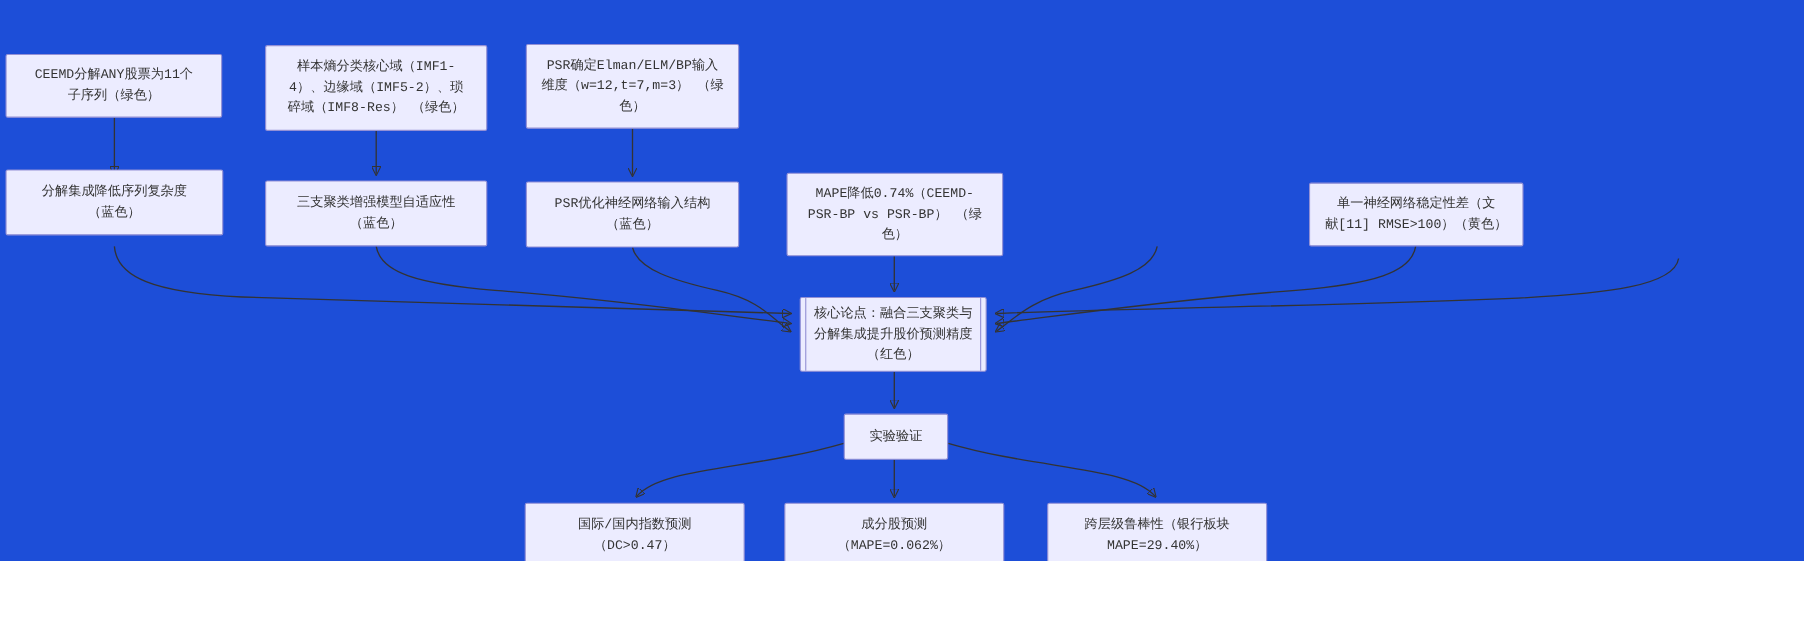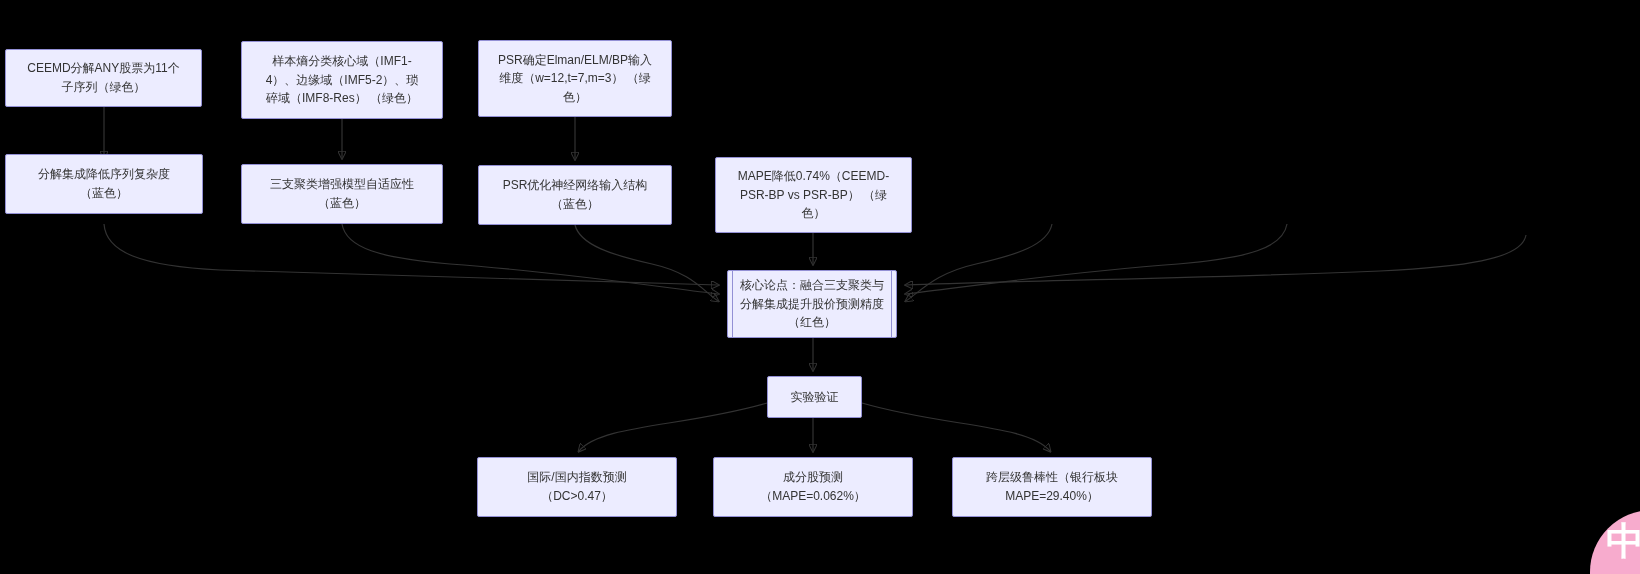--- a/index.html
+++ b/index.html
@@ -1,18 +1,18 @@
 <!DOCTYPE html>
 <html><head>
 <meta charset="utf-8">
 <style>
   html,body { margin:0; padding:0; background:#ffffff; }
   .canvas {
-    position:relative; width:1640px; height:574px; background:#000000;
-    overflow:hidden; font-family:Liberation Sans, sans-serif;
+    position:relative; width:1640px; height:510px; background:#1d4ed8;
+    overflow:hidden; font-family:Liberation Mono, monospace;
   }
   .node {
     position:absolute; box-sizing:border-box;
     background:#ECECFF; border:1px solid #9390d5; border-radius:2px;
     display:flex; align-items:center; justify-content:center;
     text-align:center; color:#333333; font-size:12px; line-height:1.55;
     padding:2px 6px;
   }
   .node-label { white-space:pre-line; }
   .subroutine-line {
@@ -85,20 +85,24 @@
   </div>
   <div class="node" style="left:478px;top:165px;width:194px;height:60px">
     <span class="node-label">PSR优化神经网络输入结构
 （蓝色）</span>
   </div>
   <div class="node" style="left:715px;top:157px;width:197px;height:76px">
     <span class="node-label">MAPE降低0.74%（CEEMD-
 PSR-BP vs PSR-BP） （绿
 色）</span>
   </div>
+  <div class="node" style="left:1190px;top:166px;width:195px;height:58px">
+    <span class="node-label">单一神经网络稳定性差（文
+献[11] RMSE&gt;100）（黄色）</span>
+  </div>
 
   <div class="node" style="left:767px;top:376px;width:95px;height:42px">
     <span class="node-label">实验验证</span>
   </div>
 
   <div class="node" style="left:727px;top:270px;width:170px;height:68px">
     <div class="subroutine-line" style="left:4px"></div>
     <div class="subroutine-line" style="right:4px"></div>
     <span class="node-label">核心论点：融合三支聚类与
 分解集成提升股价预测精度

